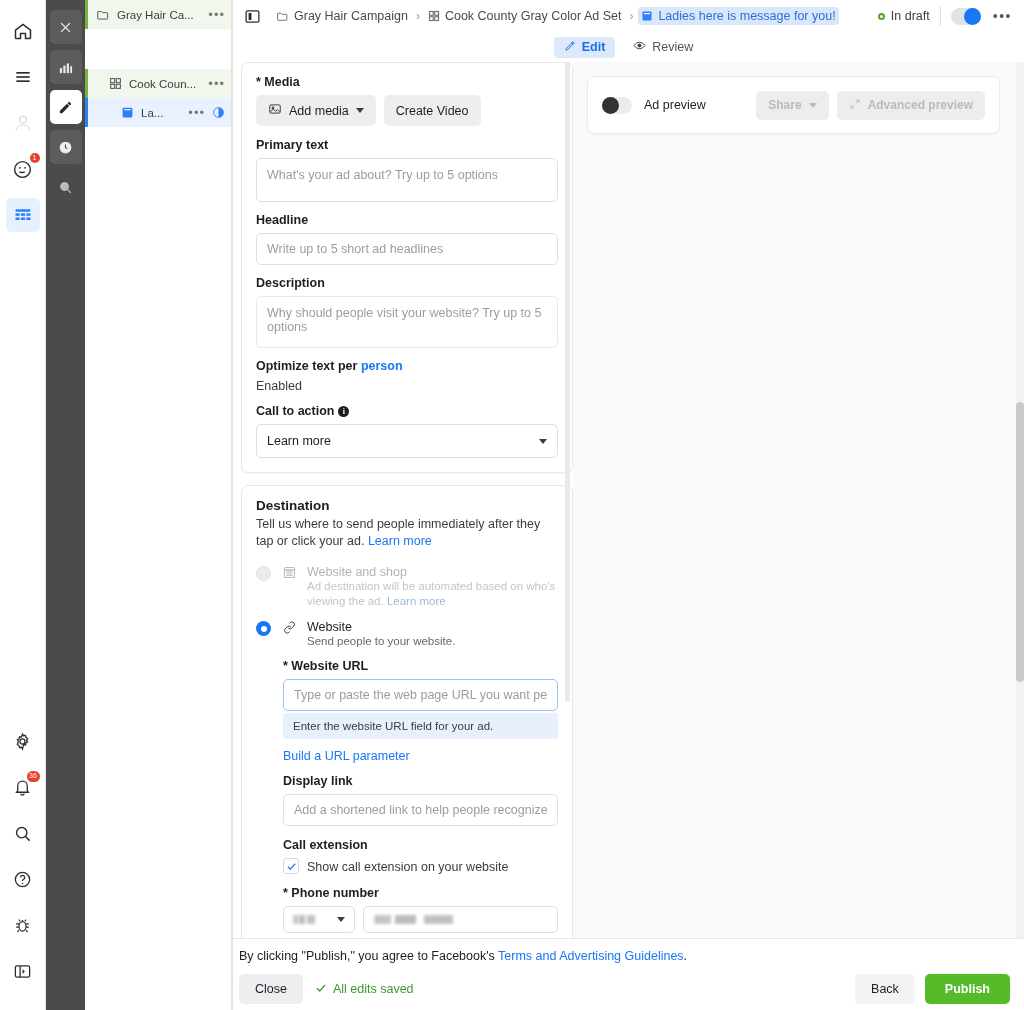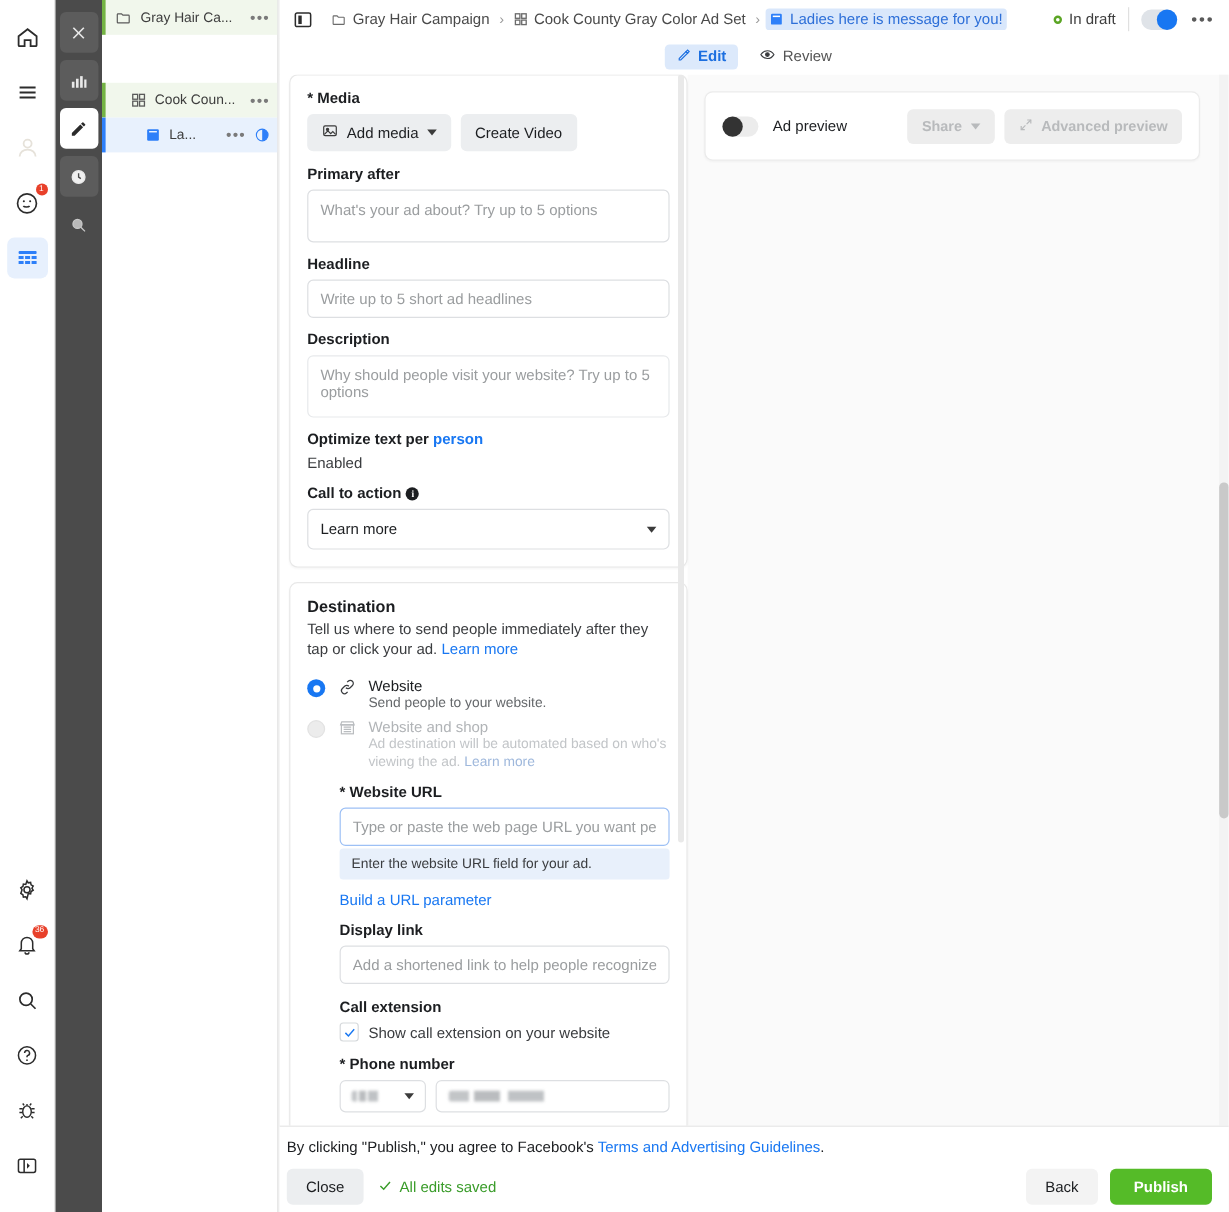--- a/index.html
+++ b/index.html
@@ -499,21 +499,21 @@
               </span>
               <span>Add media</span>
               <span class="caret"></span>
             </button>
             <button class="gbtn">
               <span>Create Video</span>
             </button>
           </div>
 
           <div class="blk">
-            <div class="lbl">Primary after</div>
+            <div class="lbl">Primary text</div>
             <textarea class="field tall" placeholder="What's your ad about? Try up to 5 options" style=""></textarea>
           </div>
 
           <div class="blk">
             <div class="lbl">Headline</div>
             <input class="field" placeholder="Write up to 5 short ad headlines" style="">
           </div>
 
           <div class="blk">
             <div class="lbl">Description</div>
@@ -530,47 +530,47 @@
             <div class="select">
               <span>Learn more</span>
               <span class="caret"></span>
             </div>
           </div>
         </div>
 
         <div class="card">
           <div class="sect-title">Destination</div>
           <div class="sect-desc"><span>Tell us where to send people immediately after they tap or click your ad.</span> <span class="link">Learn more</span></div>
-
-          <div class="radio-row" style="margin-top:10px">
-            <span class="radio checked"></span>
-            <span class="r-ic">
-              <svg width="15" height="15" viewBox="0 0 24 24" fill="none" stroke="currentColor" stroke-width="1.6">
-                  <path d="M10 13a4 4 0 0 0 5.7 0l3-3a4 4 0 1 0-5.7-5.7l-1.3 1.3"></path>
-                  <path d="M14 11a4 4 0 0 0-5.7 0l-3 3a4 4 0 1 0 5.7 5.7l1.3-1.3"></path>
-                </svg>
-            </span>
-            <span class="r-body">
-              <span class="r-title">Website</span>
-              <div class="r-desc">Send people to your website.</div>
-            </span>
-          </div>
 
           <div class="radio-row">
             <span class="radio muted"></span>
             <span class="r-ic muted">
               <svg width="15" height="15" viewBox="0 0 24 24" fill="none" stroke="currentColor" stroke-width="1.6">
                   <path d="M3 8l1.5-4h15L21 8z"></path>
                   <rect x="4" y="8" width="16" height="12"></rect>
                   <path d="M7 11h10M7 14h10M7 17h10"></path>
                 </svg>
             </span>
             <span class="r-body">
               <span class="r-title muted">Website and shop</span>
               <div class="r-desc muted"><span>Ad destination will be automated based on who's viewing the ad.</span> <span class="link" style="color:#9fb8dc">Learn more</span></div>
+            </span>
+          </div>
+
+          <div class="radio-row" style="margin-top:10px">
+            <span class="radio checked"></span>
+            <span class="r-ic">
+              <svg width="15" height="15" viewBox="0 0 24 24" fill="none" stroke="currentColor" stroke-width="1.6">
+                  <path d="M10 13a4 4 0 0 0 5.7 0l3-3a4 4 0 1 0-5.7-5.7l-1.3 1.3"></path>
+                  <path d="M14 11a4 4 0 0 0-5.7 0l-3 3a4 4 0 1 0 5.7 5.7l1.3-1.3"></path>
+                </svg>
+            </span>
+            <span class="r-body">
+              <span class="r-title">Website</span>
+              <div class="r-desc">Send people to your website.</div>
             </span>
           </div>
 
           <div class="indent" style="margin-top:10px">
             <div class="lbl req">Website URL</div>
             <input class="field focus" placeholder="Type or paste the web page URL you want people to visit" style="">
             <div class="hintbar">Enter the website URL field for your ad.</div>
             <div class="link" style="margin-top:10px;font-size:12.5px">Build a URL parameter</div>
 
             <div class="lbl" style="margin-top:11px">Display link</div>

